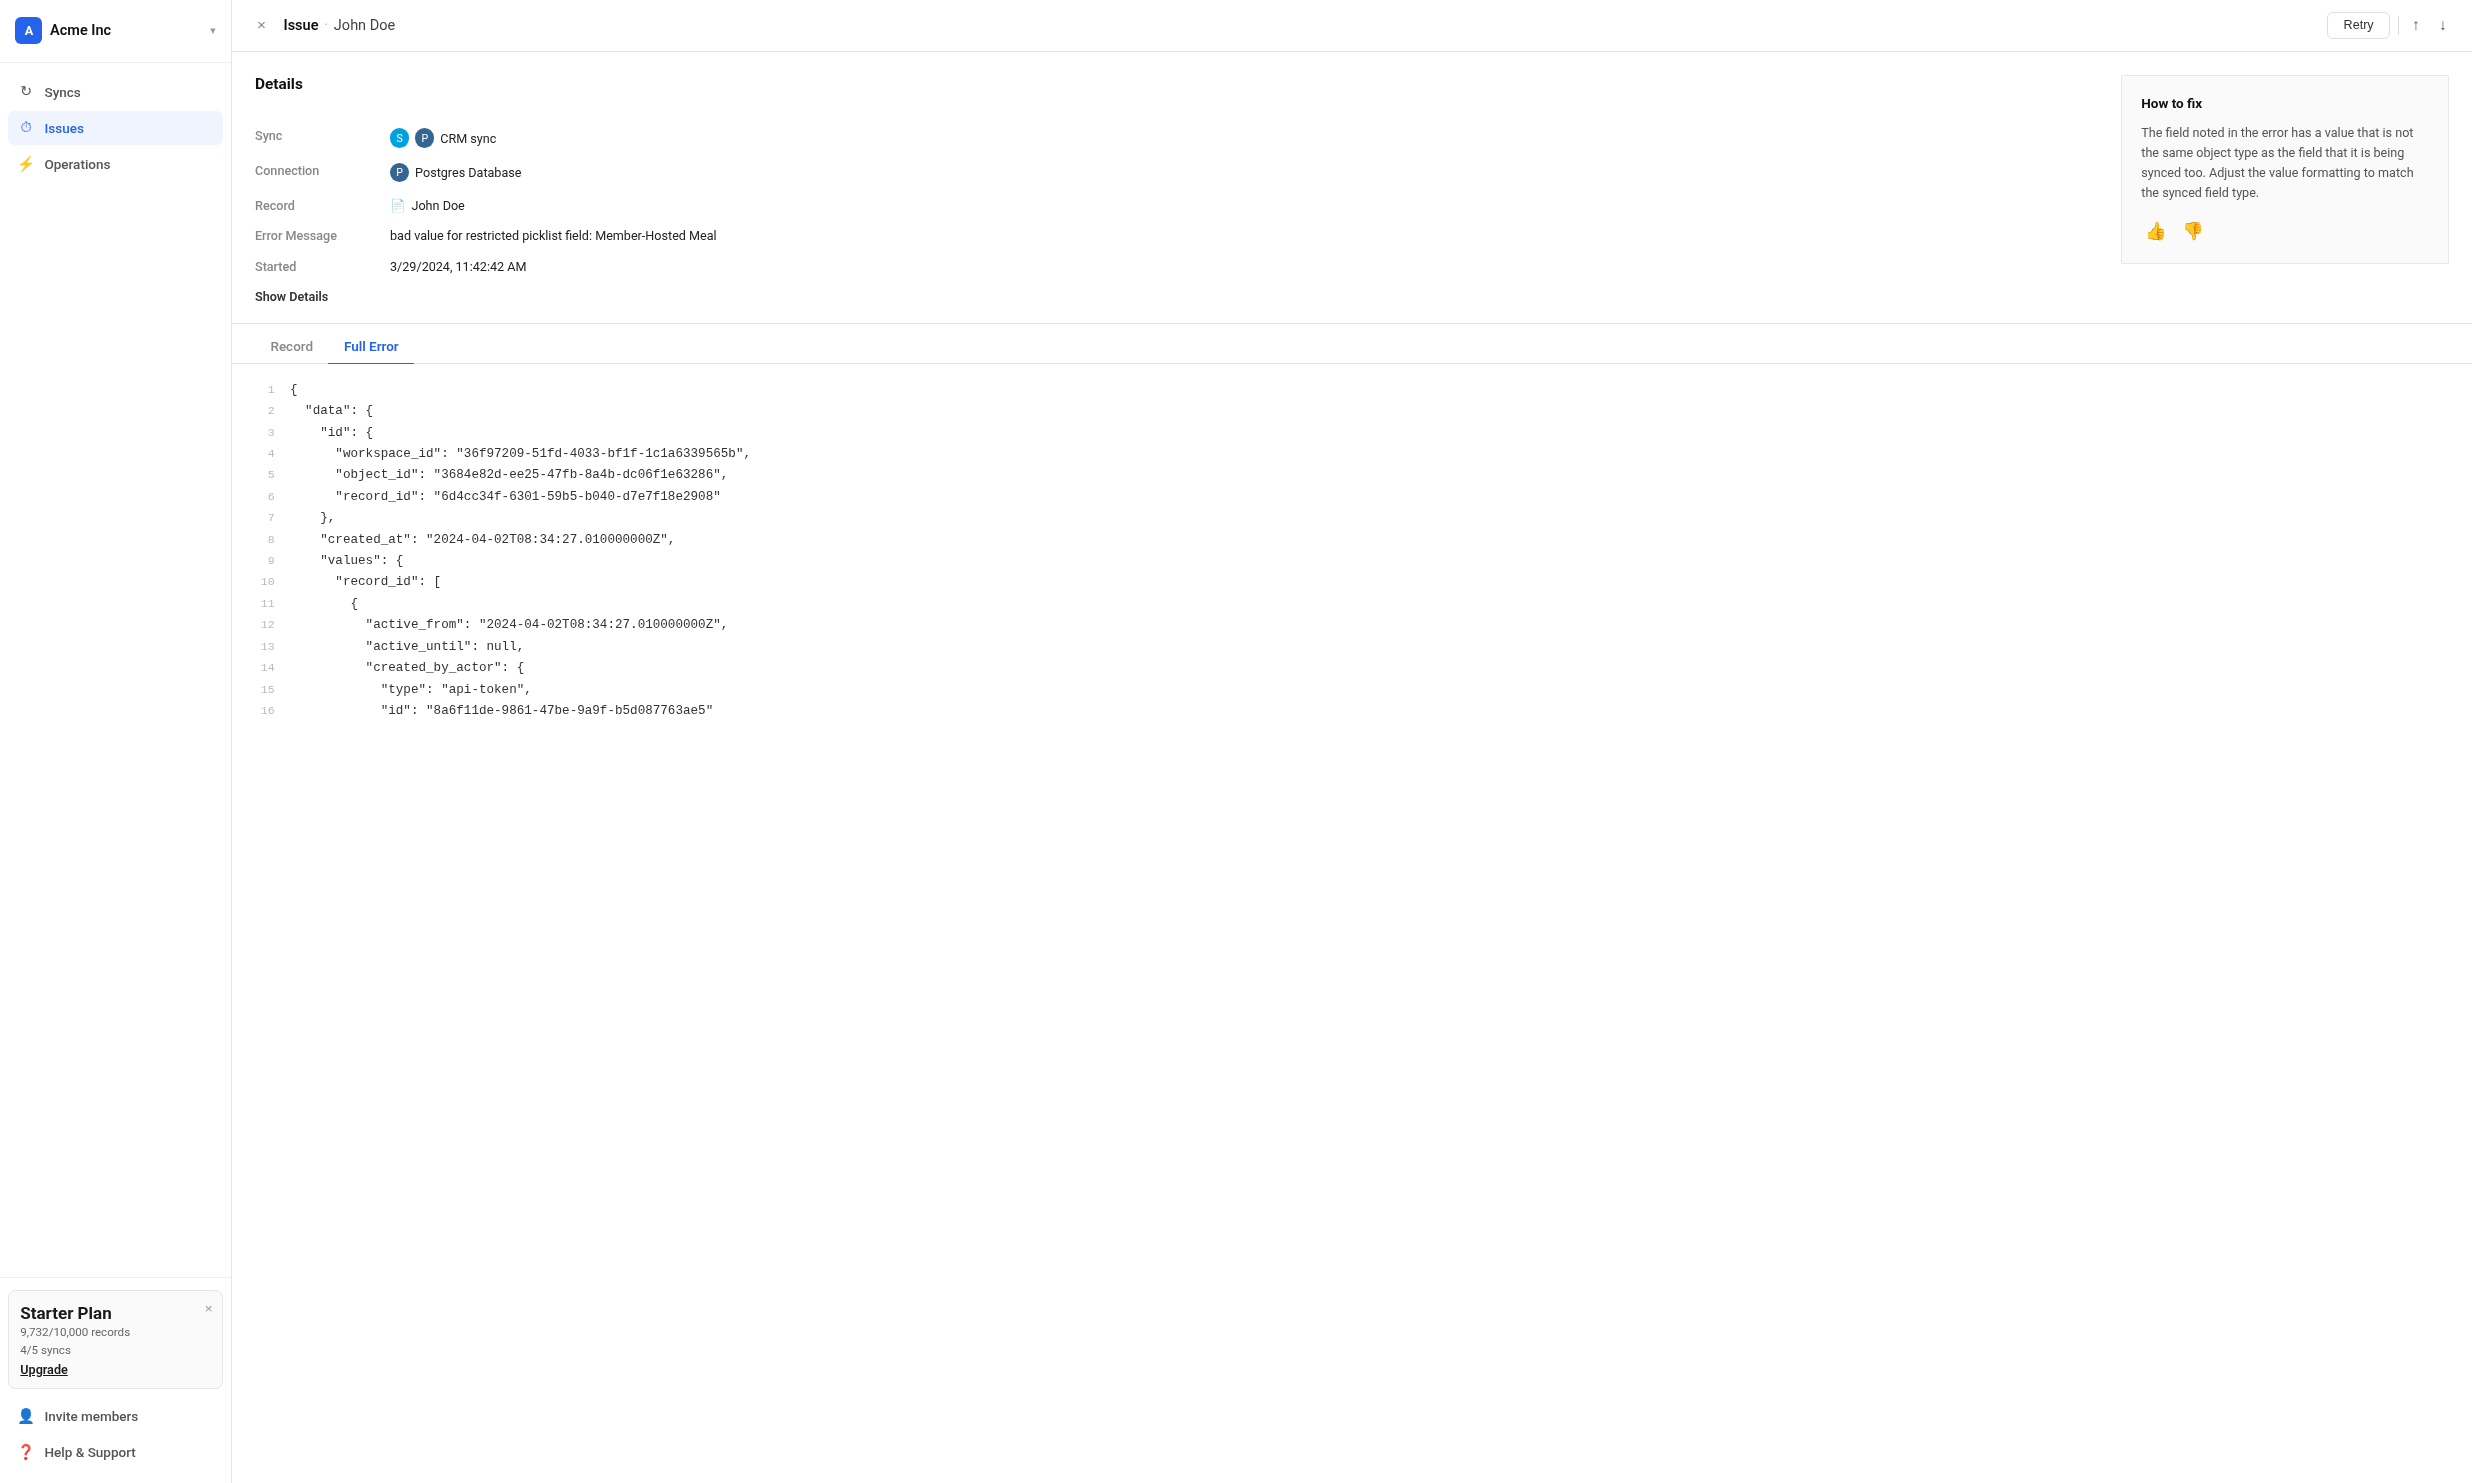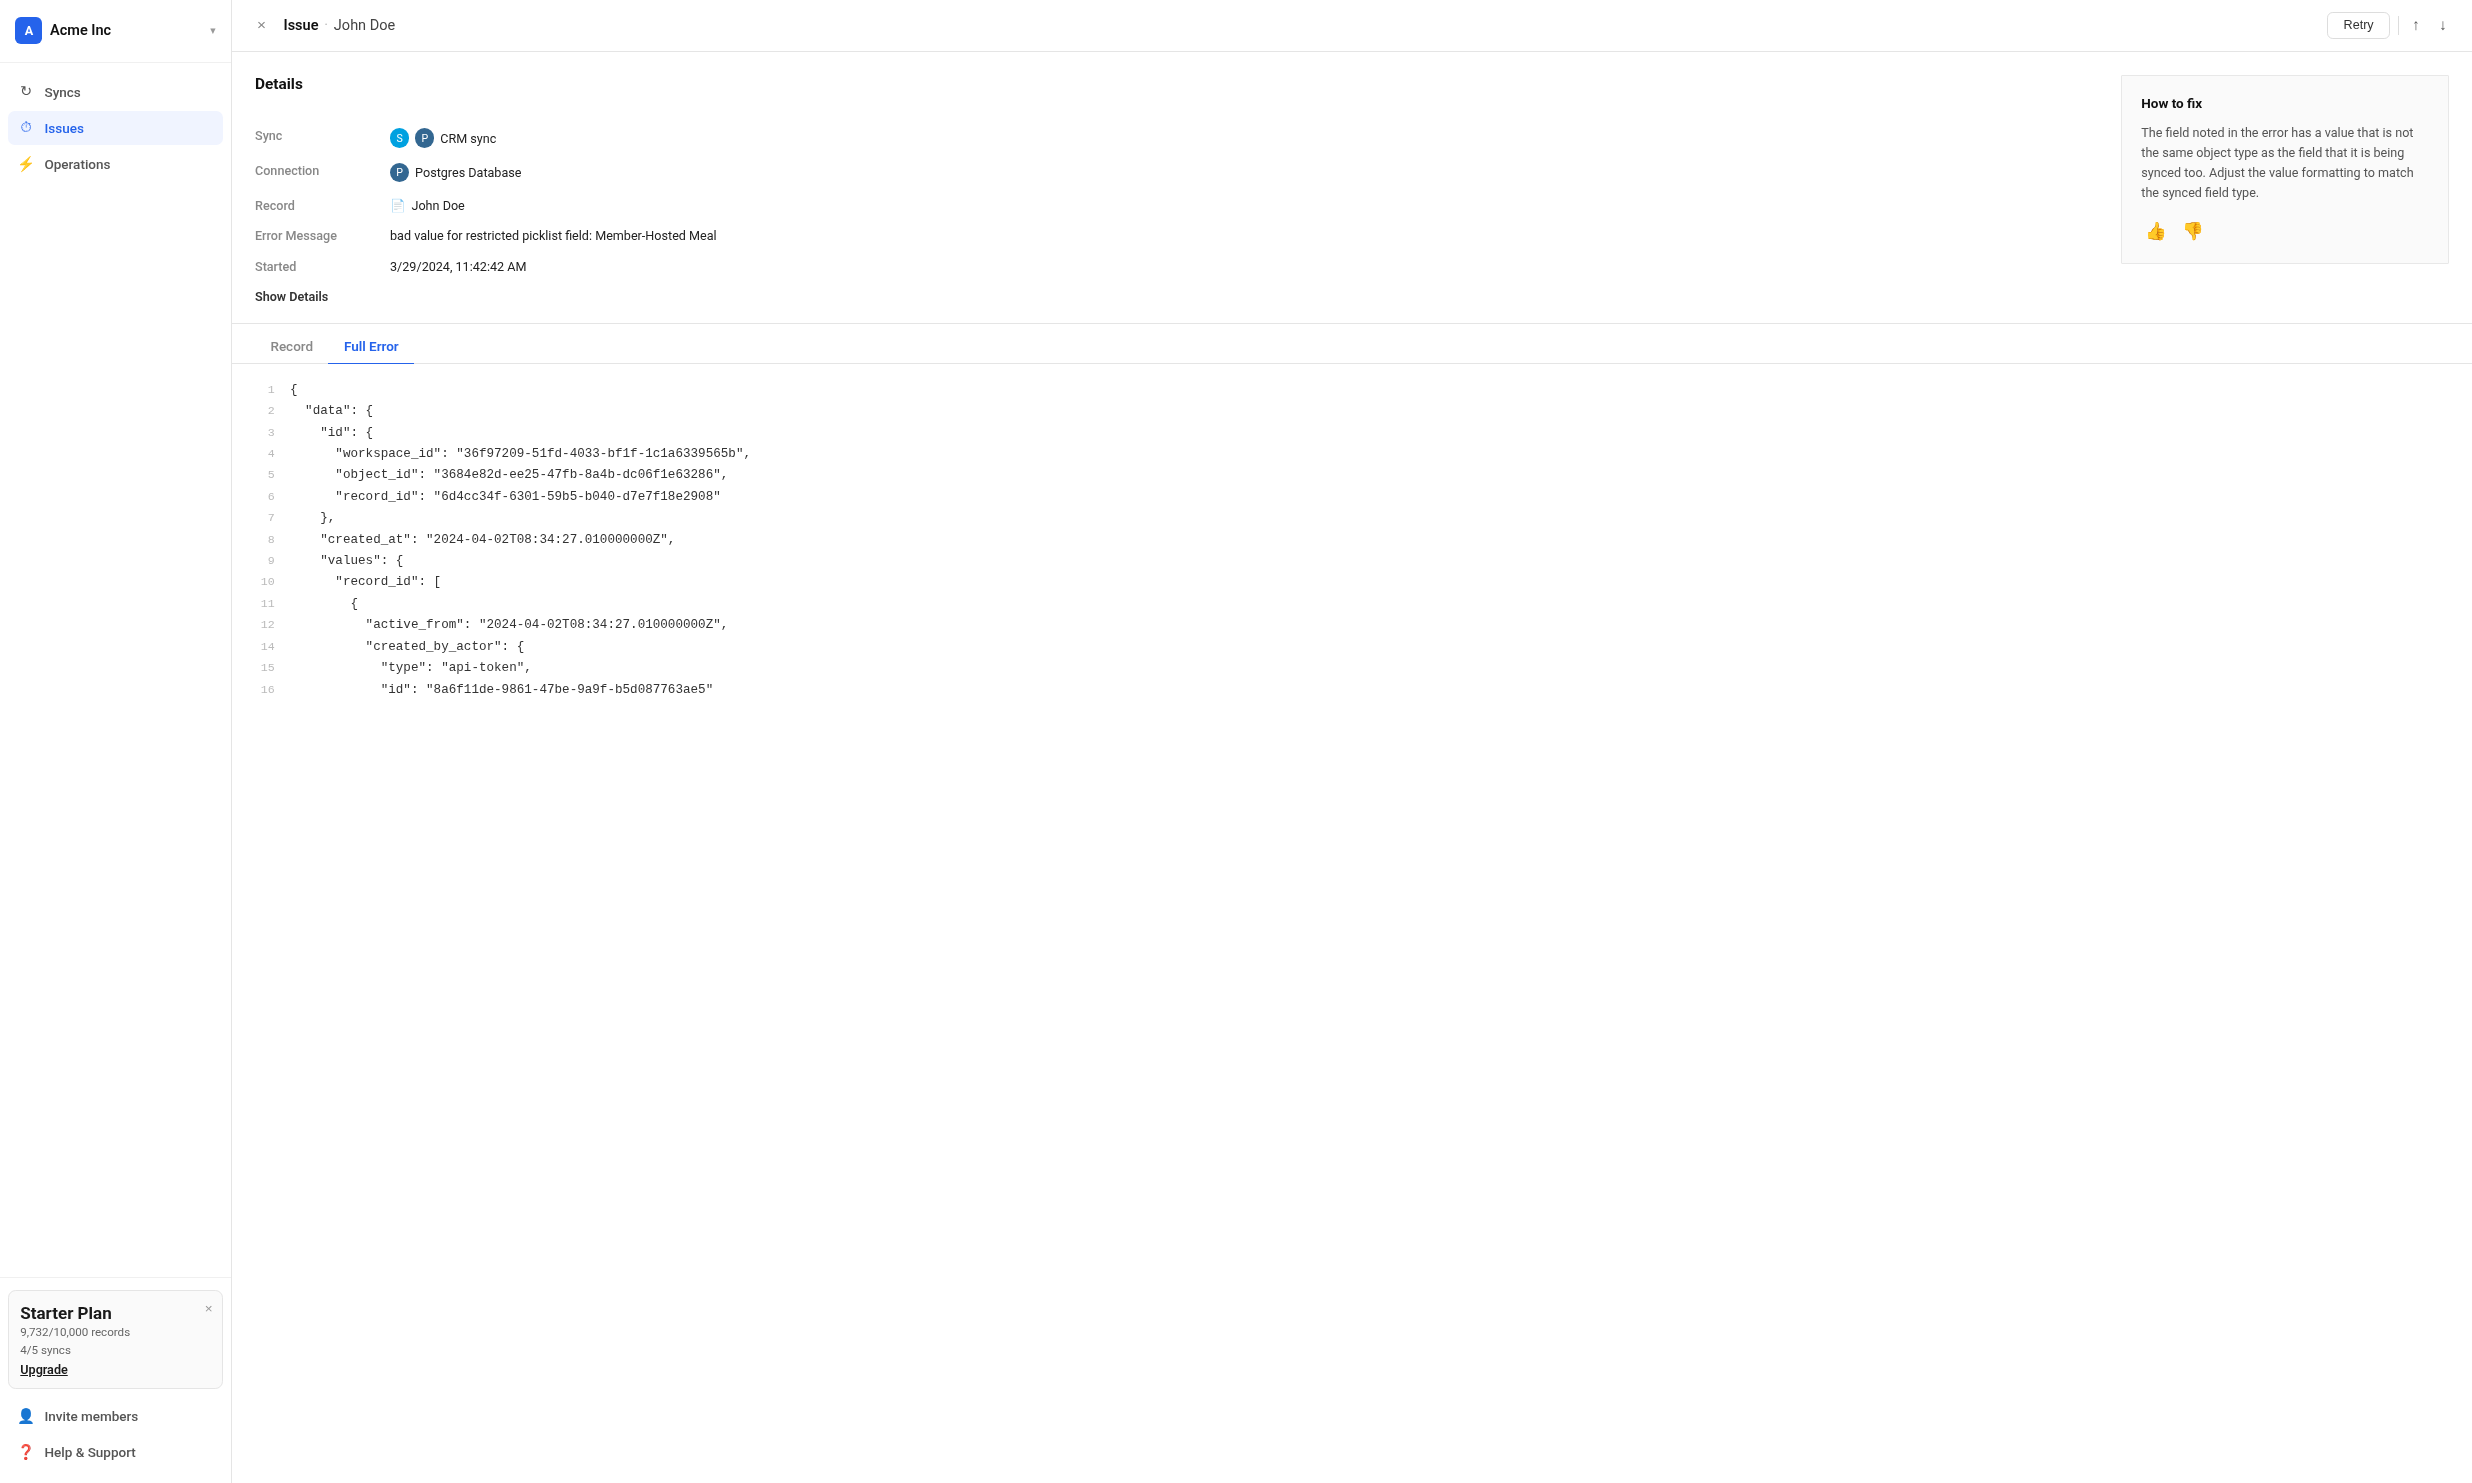--- a/index.html
+++ b/index.html
@@ -533,20 +533,24 @@
         </div>
         <div class="json-line">
           <span class="json-line-number">11</span>
           <span class="json-line-content">        {</span>
         </div>
         <div class="json-line">
           <span class="json-line-number">12</span>
           <span class="json-line-content">          "active_from": "2024-04-02T08:34:27.010000000Z",</span>
         </div>
         <div class="json-line">
+          <span class="json-line-number">13</span>
+          <span class="json-line-content">          "active_until": null,</span>
+        </div>
+        <div class="json-line">
           <span class="json-line-number">14</span>
           <span class="json-line-content">          "created_by_actor": {</span>
         </div>
         <div class="json-line">
           <span class="json-line-number">15</span>
           <span class="json-line-content">            "type": "api-token",</span>
         </div>
         <div class="json-line">
           <span class="json-line-number">16</span>
           <span class="json-line-content">            "id": "8a6f11de-9861-47be-9a9f-b5d087763ae5"</span>

